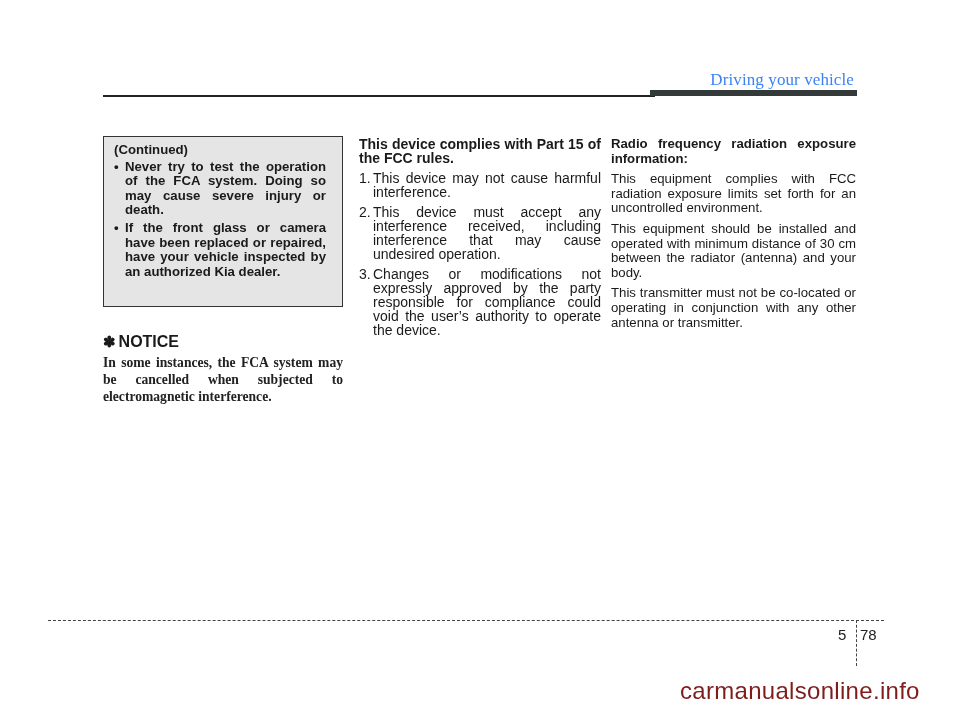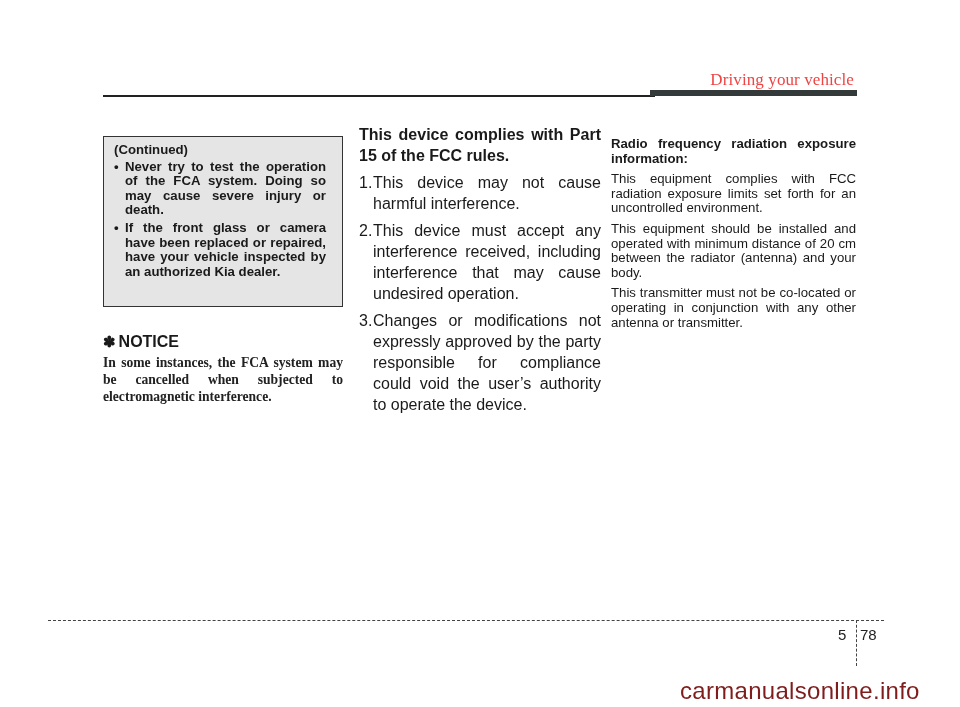--- a/index.html
+++ b/index.html
@@ -1,32 +1,32 @@
 <!DOCTYPE html>
 <html><head>
 <meta charset="utf-8">
 <style>
   html, body { margin:0; padding:0; }
   body { width:960px; height:707px; background:#ffffff; position:relative; overflow:hidden; font-family:"Liberation Sans", sans-serif; color:#1a1a1a; }
-  .hdr-title { position:absolute; right:106px; top:70px; font-family:"Liberation Serif", serif; font-size:17px; color:#ef4444; letter-spacing:0.1px; }
+  .hdr-title { position:absolute; right:106px; top:70px; font-family:"Liberation Serif", serif; font-size:17px; color:#3b82f6; letter-spacing:0.1px; }
   .hdr-thin { position:absolute; left:103px; top:95px; width:552px; height:1.5px; background:#222; }
   .hdr-thick { position:absolute; left:650px; top:90px; width:207px; height:6px; background:#343a3a; }
 
   .warn-box { position:absolute; left:103px; top:136px; width:240px; height:171px; background:#e5e5e5; border:1px solid #333; box-sizing:border-box; padding:6px 16px 0 10px; font-weight:bold; font-size:13.2px; line-height:14.6px; }
   .warn-box .cont { margin-bottom:2px; }
   .warn-box ul { list-style:none; margin:0; padding:0; }
   .warn-box li { position:relative; padding-left:11px; text-align:justify; text-align-last:left; margin-bottom:3px; }
   .warn-box li .dot { position:absolute; left:0; top:0; }
 
   .notice { position:absolute; left:103px; top:333px; width:240px; }
   .notice-title { font-weight:bold; font-size:16px; margin-bottom:3px; }
   .notice-title .star { font-size:15px; margin-right:3px; }
   .notice-body { font-family:"Liberation Serif", serif; font-weight:bold; font-size:13.6px; line-height:17px; text-align:justify; text-align-last:left; color:#222; }
 
-  .col2 { position:absolute; left:359px; top:124px; width:242px; font-size:16px; line-height:21px; }
+  .col2 { position:absolute; left:359px; top:137px; width:242px; font-size:14px; line-height:14px; }
   .col3 { position:absolute; left:611px; top:137px; width:245px; font-size:13.2px; line-height:14.6px; }
   .bold-head { font-weight:bold; margin-bottom:6px; }
   .para { text-align:justify; text-align-last:left; margin-bottom:6px; }
   .just { text-align:justify; }
   .num-item { position:relative; padding-left:14px; margin-bottom:6px; text-align:justify; text-align-last:left; }
   .num-item .n { position:absolute; left:0; top:0; }
 
   .footer-line { position:absolute; left:48px; top:620px; width:836px; border-top:1px dashed #444; }
   .footer-vline { position:absolute; left:856px; top:620px; height:46px; border-left:1px dashed #444; }
   .pg-chapter { position:absolute; left:838px; top:626px; font-size:15px; color:#222; }
@@ -74,21 +74,21 @@
   </div>
   <div class="num-item">
     <span class="n">3.</span>
     <span>Changes or modifications not expressly approved by the party responsible for compliance could void the user’s authority to operate the device.</span>
   </div>
 </div>
 
 <div class="col3">
   <div class="bold-head para">Radio frequency radiation exposure information:</div>
   <div class="para">This equipment complies with FCC radiation exposure limits set forth for an uncontrolled environment.</div>
-  <div class="para">This equipment should be installed and operated with minimum distance of 20 cm between the radiator (antenna) and your body.</div>
+  <div class="para">This equipment should be installed and operated with minimum distance of 30 cm between the radiator (antenna) and your body.</div>
   <div class="para">This transmitter must not be co-located or operating in conjunction with any other antenna or transmitter.</div>
 </div>
 
 <div class="footer-line"></div>
 <div class="footer-vline"></div>
 <div class="pg-chapter">5</div>
 <div class="pg-num">78</div>
 
 <div class="watermark">carmanualsonline.info</div>
 

